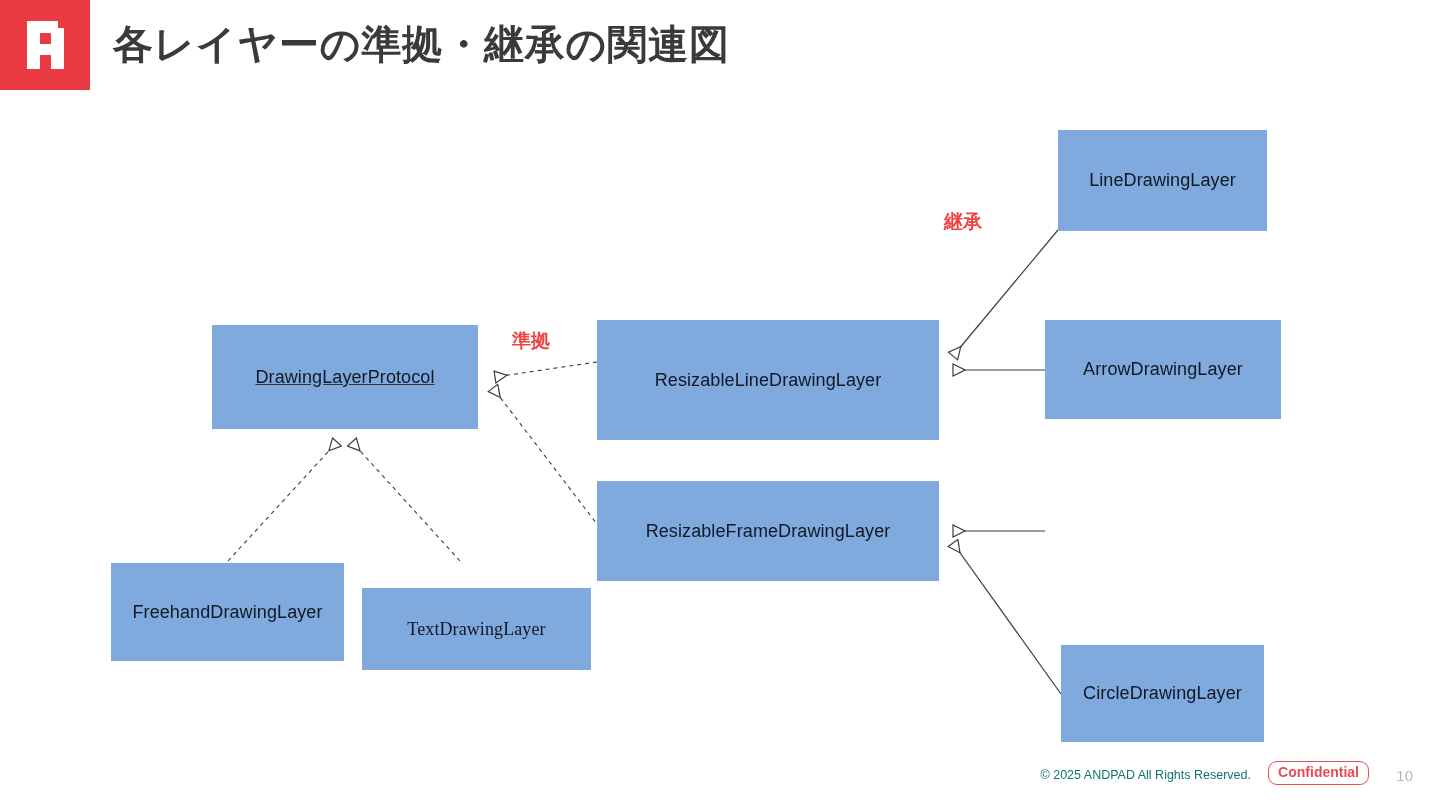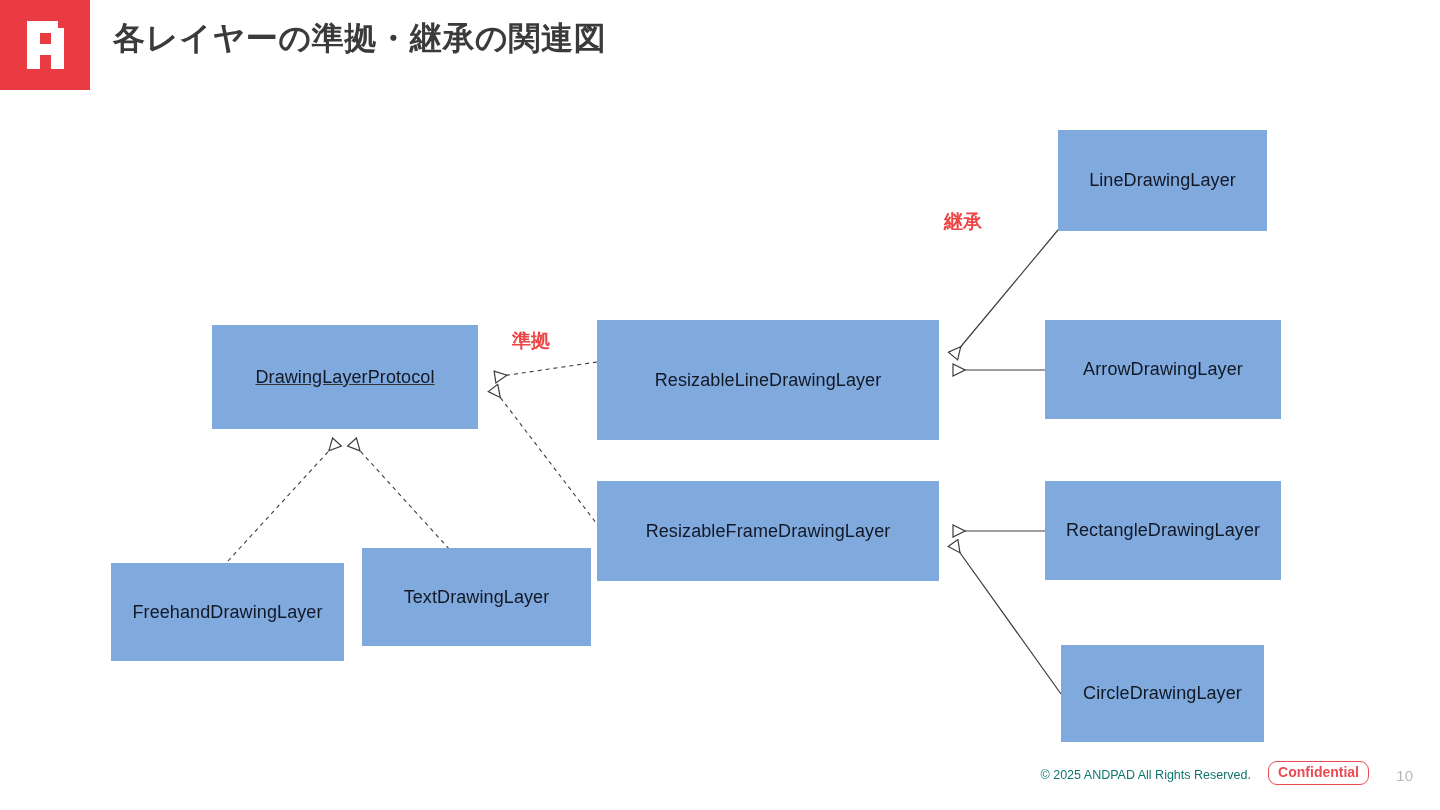--- a/index.html
+++ b/index.html
@@ -26,21 +26,21 @@
     position: absolute;
     left: 0; top: 0;
     width: 90px; height: 90px;
     background: #ea3b42;
   }
   #brand-logo svg { display: block; }
   #slide-title {
     position: absolute;
     left: 113px;
     top: 17px;
-    font-size: 32px;
+    font-size: 40px;
     font-weight: bold;
     letter-spacing: 0.02em;
     color: #3a3a3a;
     white-space: nowrap;
   }
 
   
   #diagram-canvas {
     position: absolute;
     left: 0; top: 0;
@@ -192,33 +192,30 @@
   </div>
 
   <div class="class-box" style="left:1058px; top:130px; width:209px; height:101px;">
     <span class="class-label">LineDrawingLayer</span>
   </div>
 
   <div class="class-box" style="left:1045px; top:320px; width:236px; height:99px;">
     <span class="class-label">ArrowDrawingLayer</span>
   </div>
 
-  <div class="class-box" style="left:1045px; top:481px; width:236px; height:99px;">
-    <span class="class-label">RectangleDrawingLayer</span>
-  </div>
 
   <div class="class-box" style="left:1061px; top:645px; width:203px; height:97px;">
     <span class="class-label">CircleDrawingLayer</span>
   </div>
 
   <div class="class-box" style="left:111px; top:563px; width:233px; height:98px;">
     <span class="class-label">FreehandDrawingLayer</span>
   </div>
 
-  <div class="class-box" style="left:362px; top:548px; width:229px; height:98px;">
+  <div class="class-box" style="left:362px; top:588px; width:229px; height:82px;font-family:Liberation Serif, serif;">
     <span class="class-label">TextDrawingLayer</span>
   </div>
 
   <div class="rel-label" style="left:512px; top:328px;">準拠</div>
   <div class="rel-label" style="left:944px; top:209px;">継承</div>
 </div>
 
 <div id="slide-footer">
   <div id="copyright-text">© 2025 ANDPAD All Rights Reserved.</div>
   <div id="confidential-badge">Confidential</div>

